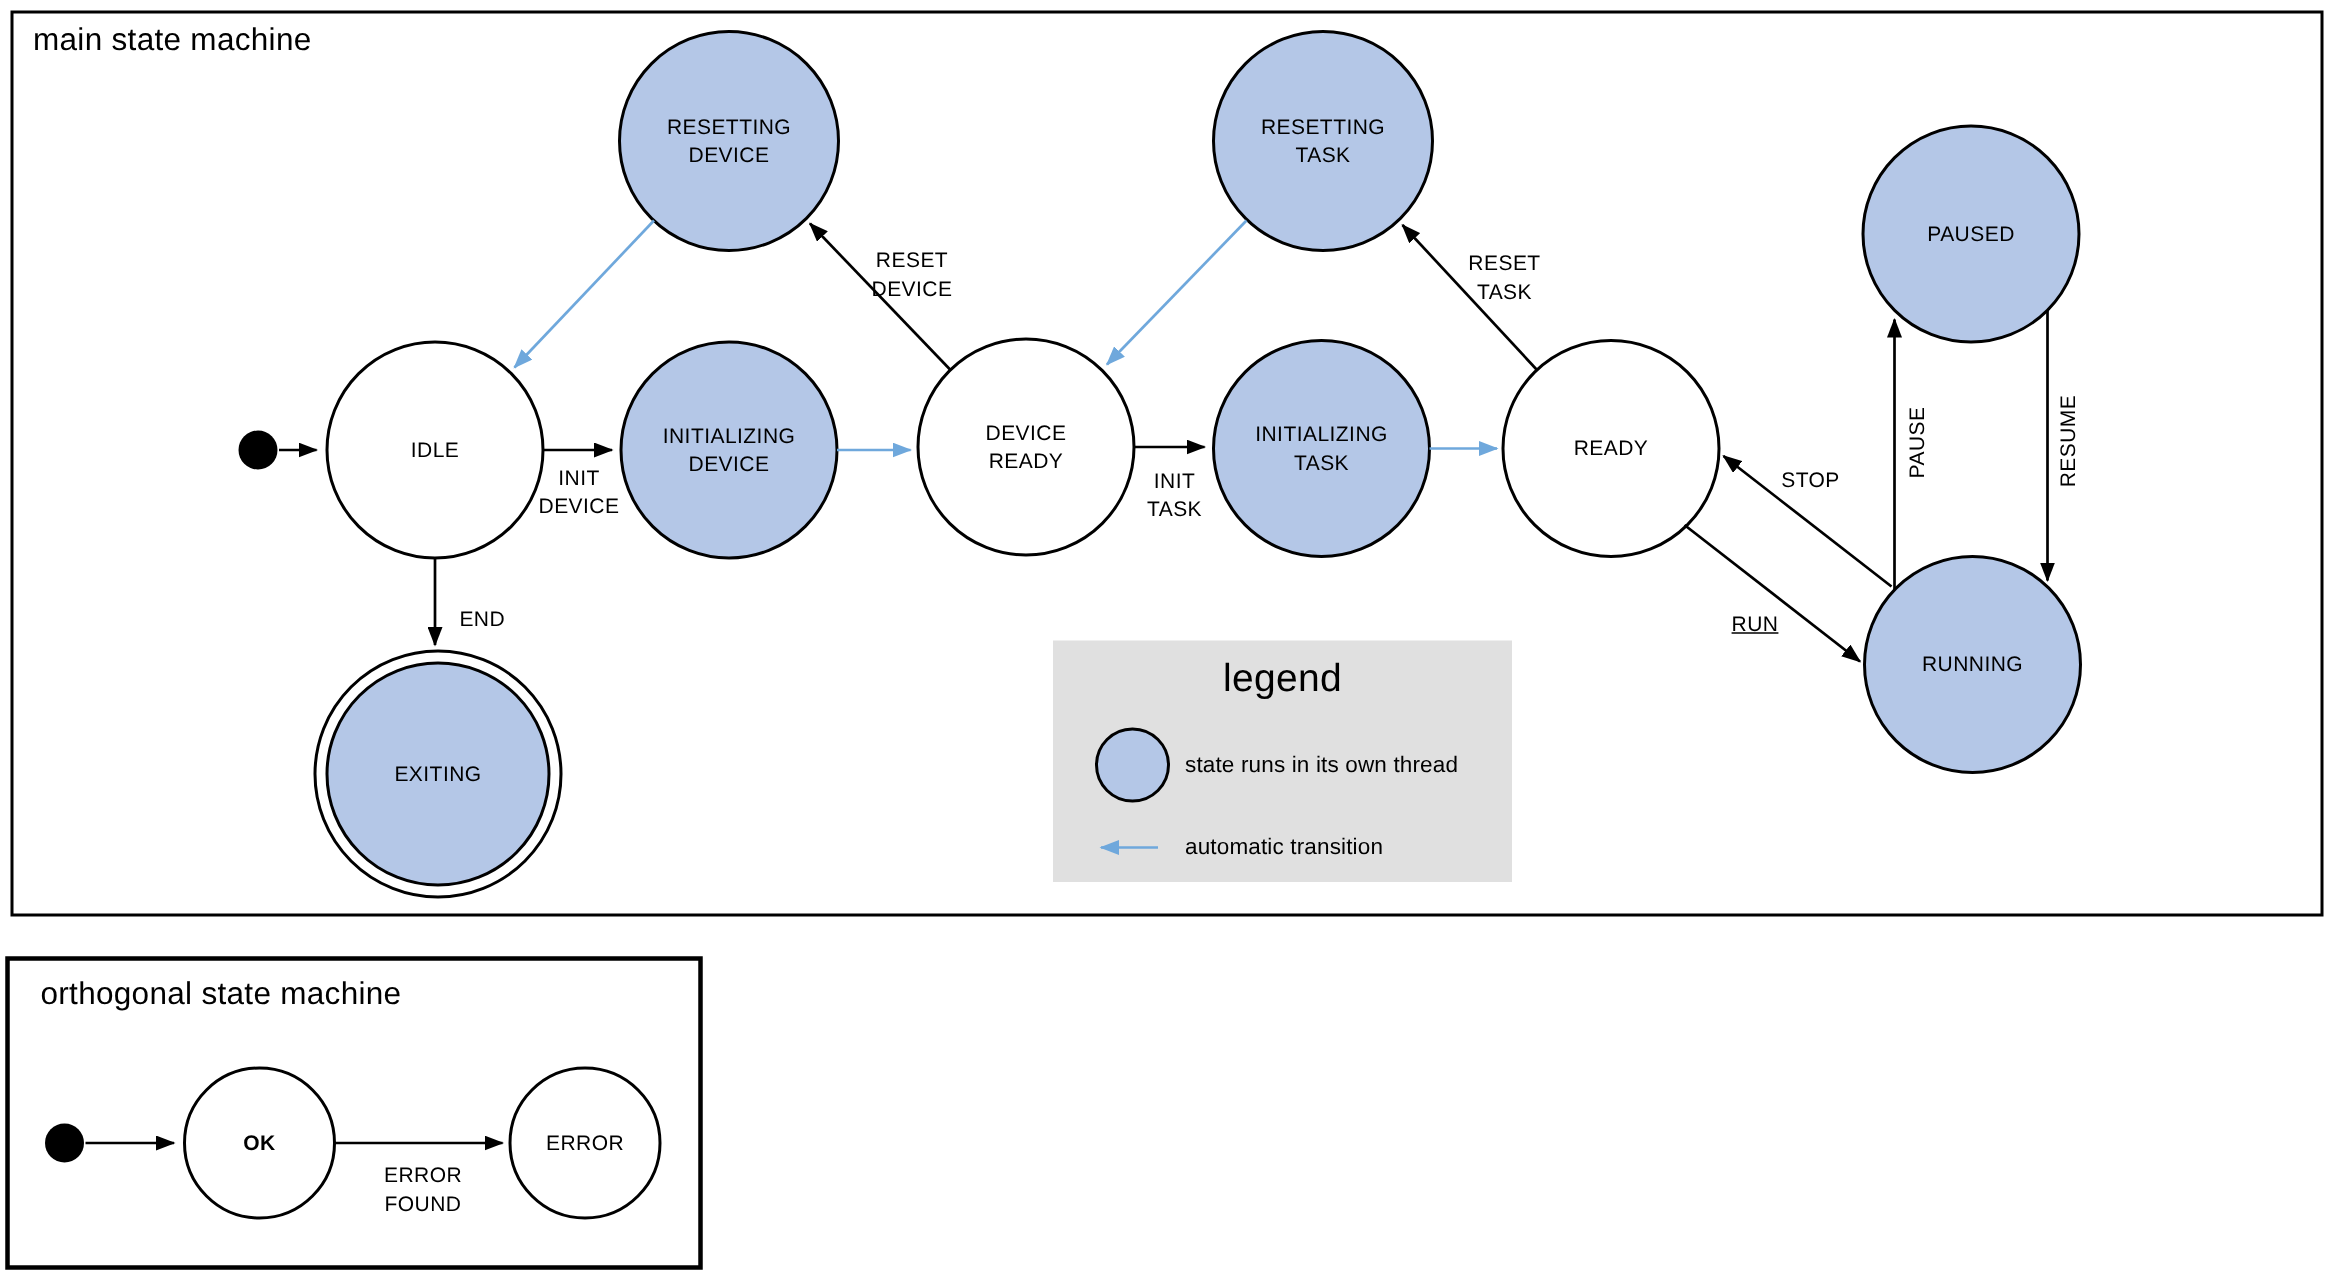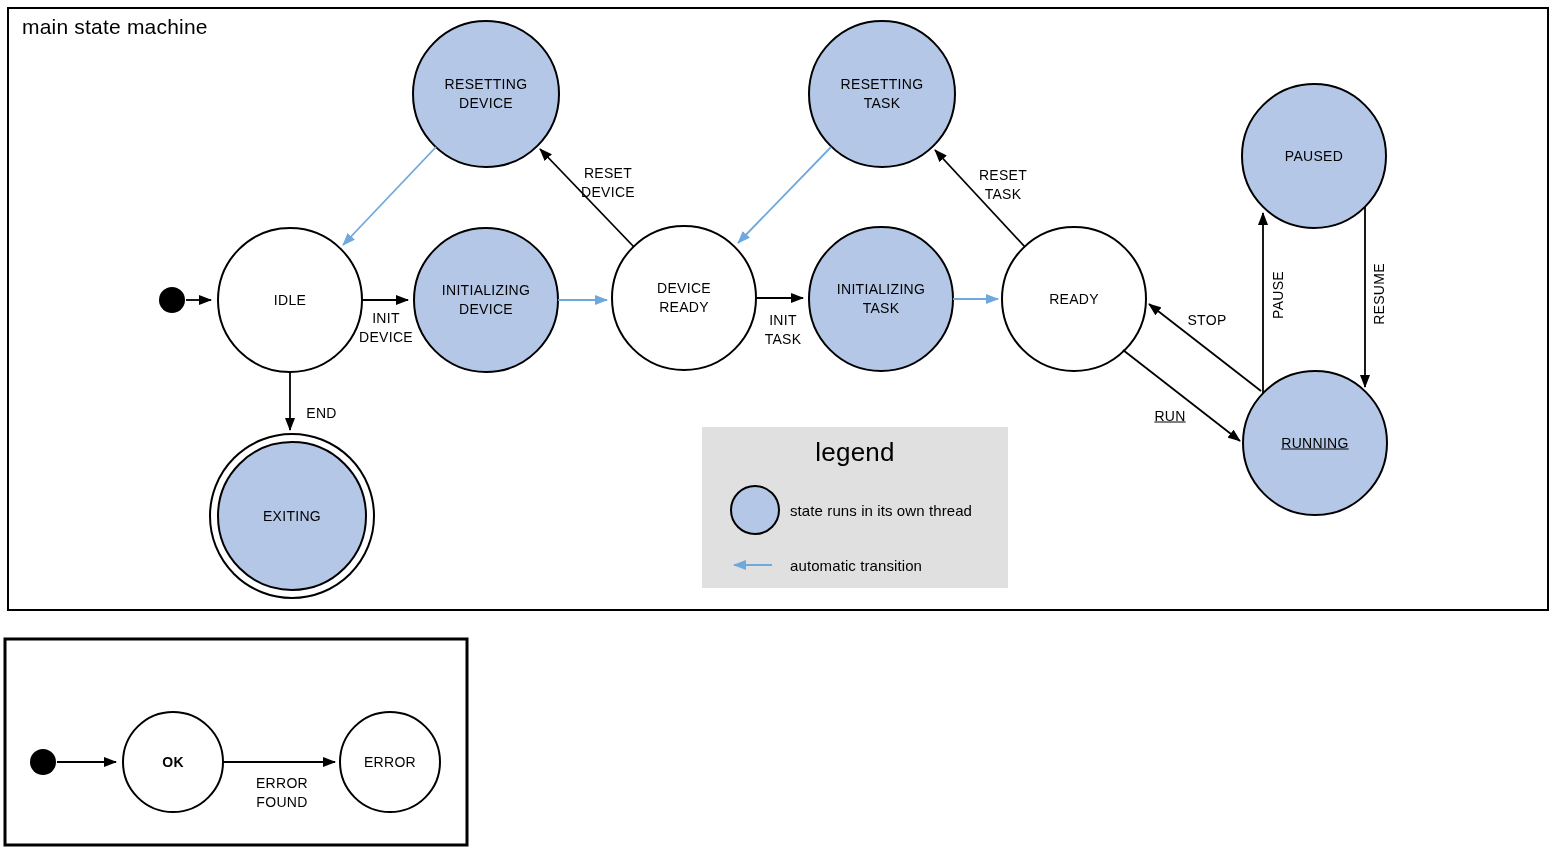--- a/index.html
+++ b/index.html
@@ -90,35 +90,36 @@
     <line class="tr auto" x1="772" y1="565" x2="734" y2="565" marker-end="url(#ahb)"></line>
 
     <circle class="dot" cx="43" cy="762" r="13"></circle>
     <line class="tr" x1="57" y1="762" x2="116" y2="762" marker-end="url(#ah)"></line>
     <circle class="st" cx="173" cy="762" r="50"></circle>
     <circle class="st" cx="390" cy="762" r="50"></circle>
     <line class="tr" x1="223" y1="762" x2="335" y2="762" marker-end="url(#ah)"></line>
   </svg>
 
   <div class="title" style="left:22px; top:15px;">main state machine</div>
+  <div class="title" style="left:27px; top:651px;">orthogonal state machine</div>
 
   <div class="lbl" style="left:290px; top:300px;">IDLE</div>
   <div class="lbl" style="left:486px; top:94px;">RESETTING
 DEVICE</div>
   <div class="lbl" style="left:486px; top:300px;">INITIALIZING
 DEVICE</div>
   <div class="lbl" style="left:684px; top:298px;">DEVICE
 READY</div>
   <div class="lbl" style="left:882px; top:94px;">RESETTING
 TASK</div>
   <div class="lbl" style="left:881px; top:299px;">INITIALIZING
 TASK</div>
   <div class="lbl" style="left:1074px; top:299px;">READY</div>
   <div class="lbl" style="left:1314px; top:156px;">PAUSED</div>
-  <div class="lbl" style="left:1315px; top:443px;text-decoration:underline;">RUNNING</div>
+  <div class="lbl" style="left:1315px; top:443px;">RUNNING</div>
   <div class="lbl" style="left:292px; top:516px;">EXITING</div>
 
   <div class="lbl" style="left:386px; top:328px;">INIT
 DEVICE</div>
   <div class="lbl" style="left:608px; top:183px;">RESET
 DEVICE</div>
   <div class="lbl" style="left:783px; top:330px;">INIT
 TASK</div>
   <div class="lbl" style="left:1003px; top:185px;">RESET
 TASK</div>

